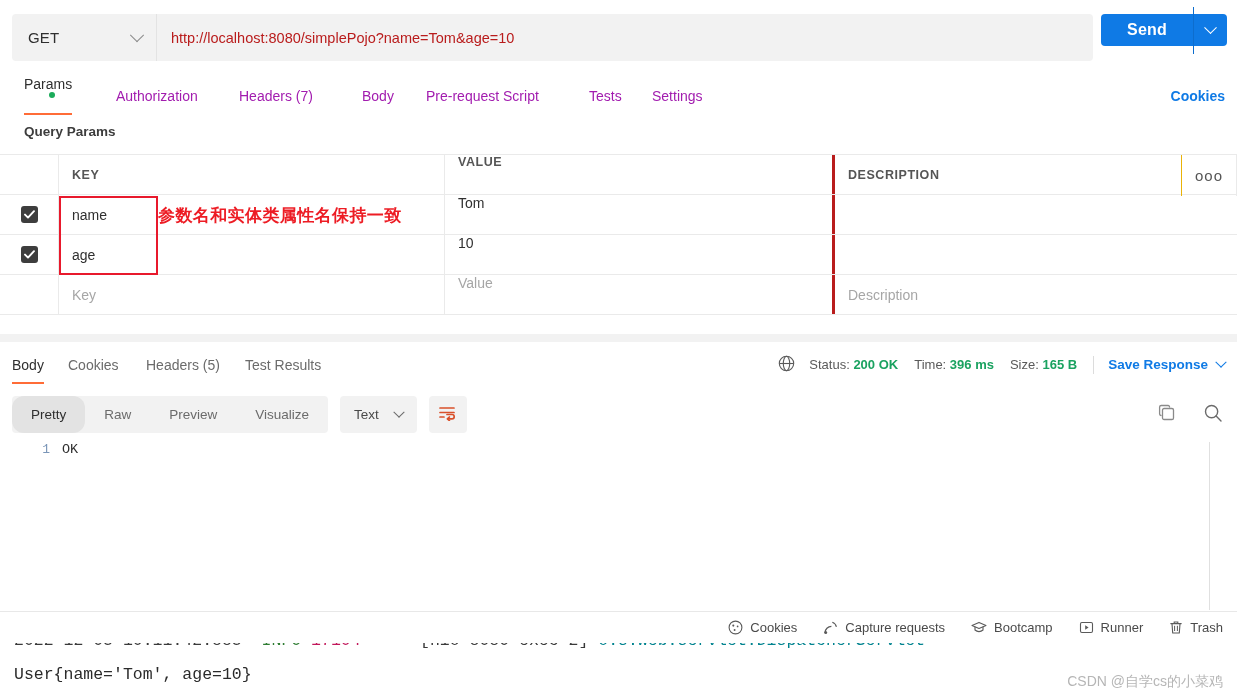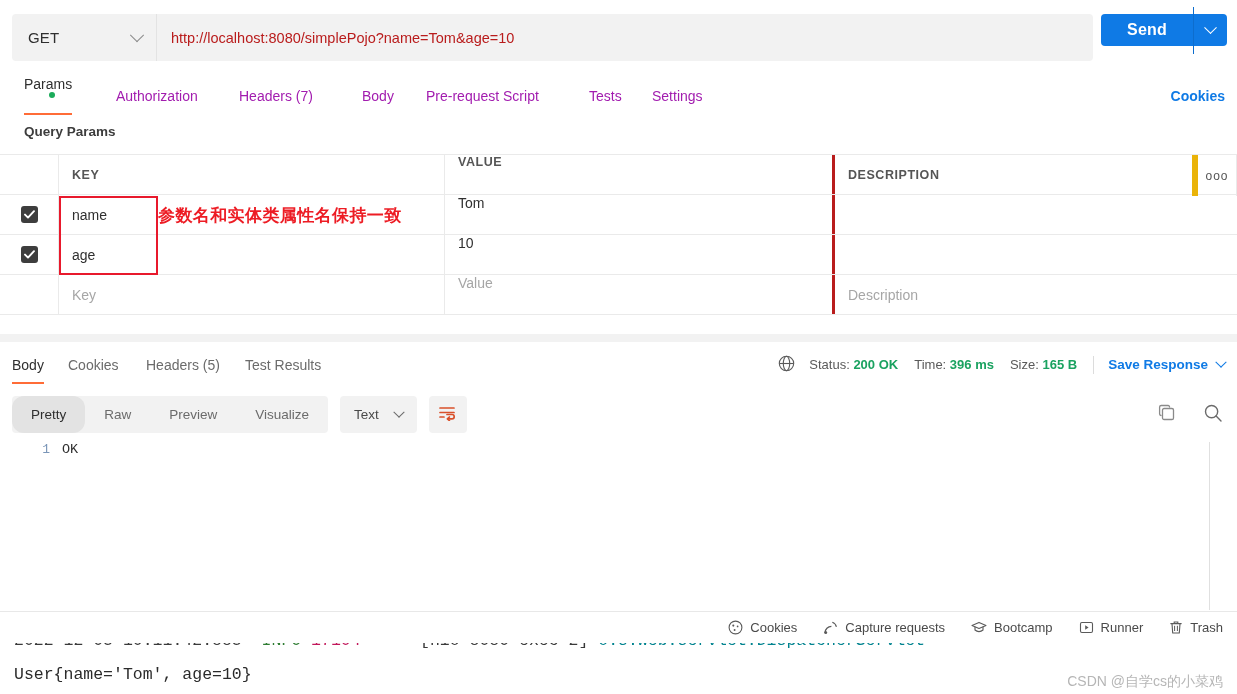--- a/index.html
+++ b/index.html
@@ -68,23 +68,23 @@
              border-right:1px solid #eaeaea; }
   .c-key { flex:0 0 386px; padding-left:13px; display:flex; align-items:center;
            border-right:1px solid #eaeaea; }
   .c-val { flex:0 0 390px; padding-left:13px; display:flex; 
            border-right:3px solid #b91c1c; }
   .c-desc { flex:1 1 auto; padding-left:13px; display:flex; align-items:center; }
   .prow { height:40px; }
   .hcell { font-size:12.5px; color:#555; font-weight:bold; letter-spacing:.55px; }
   .cell { font-size:14px; color:#2f2f2f; }
   .cell.ph { color:#a6a6a6; }
-  .dots-cell { width:45px; display:flex; align-items:center; justify-content:center;
-               border-left:6px solid #eab308; border-right:1px solid #eaeaea; height:41px;
-               letter-spacing:1px; color:#555; font-size:12px; }
+  .dots-cell { width:56px; display:flex; align-items:center; justify-content:center;
+               border-left:1px solid #eab308; border-right:1px solid #eaeaea; height:41px;
+               letter-spacing:1px; color:#555; font-size:15px; }
   .bulk-cell { width:105px; display:flex; align-items:center; justify-content:center;
                height:41px; font-size:13px; color:#2f2f2f; font-weight:bold; }
   .head-row { display:flex; width:1237px; border-top:1px solid #eaeaea; border-bottom:1px solid #eaeaea; height:41px; }
   .head-row .c-desc { flex:1 1 auto; }
   .cb { width:17px; height:17px; border-radius:3px; background:#3d3d3d;
         display:flex; align-items:center; justify-content:center; }
   .cb svg { display:block; }
 
   
   .red-box { position:absolute; left:59px; top:196px; width:99px; height:79px;

